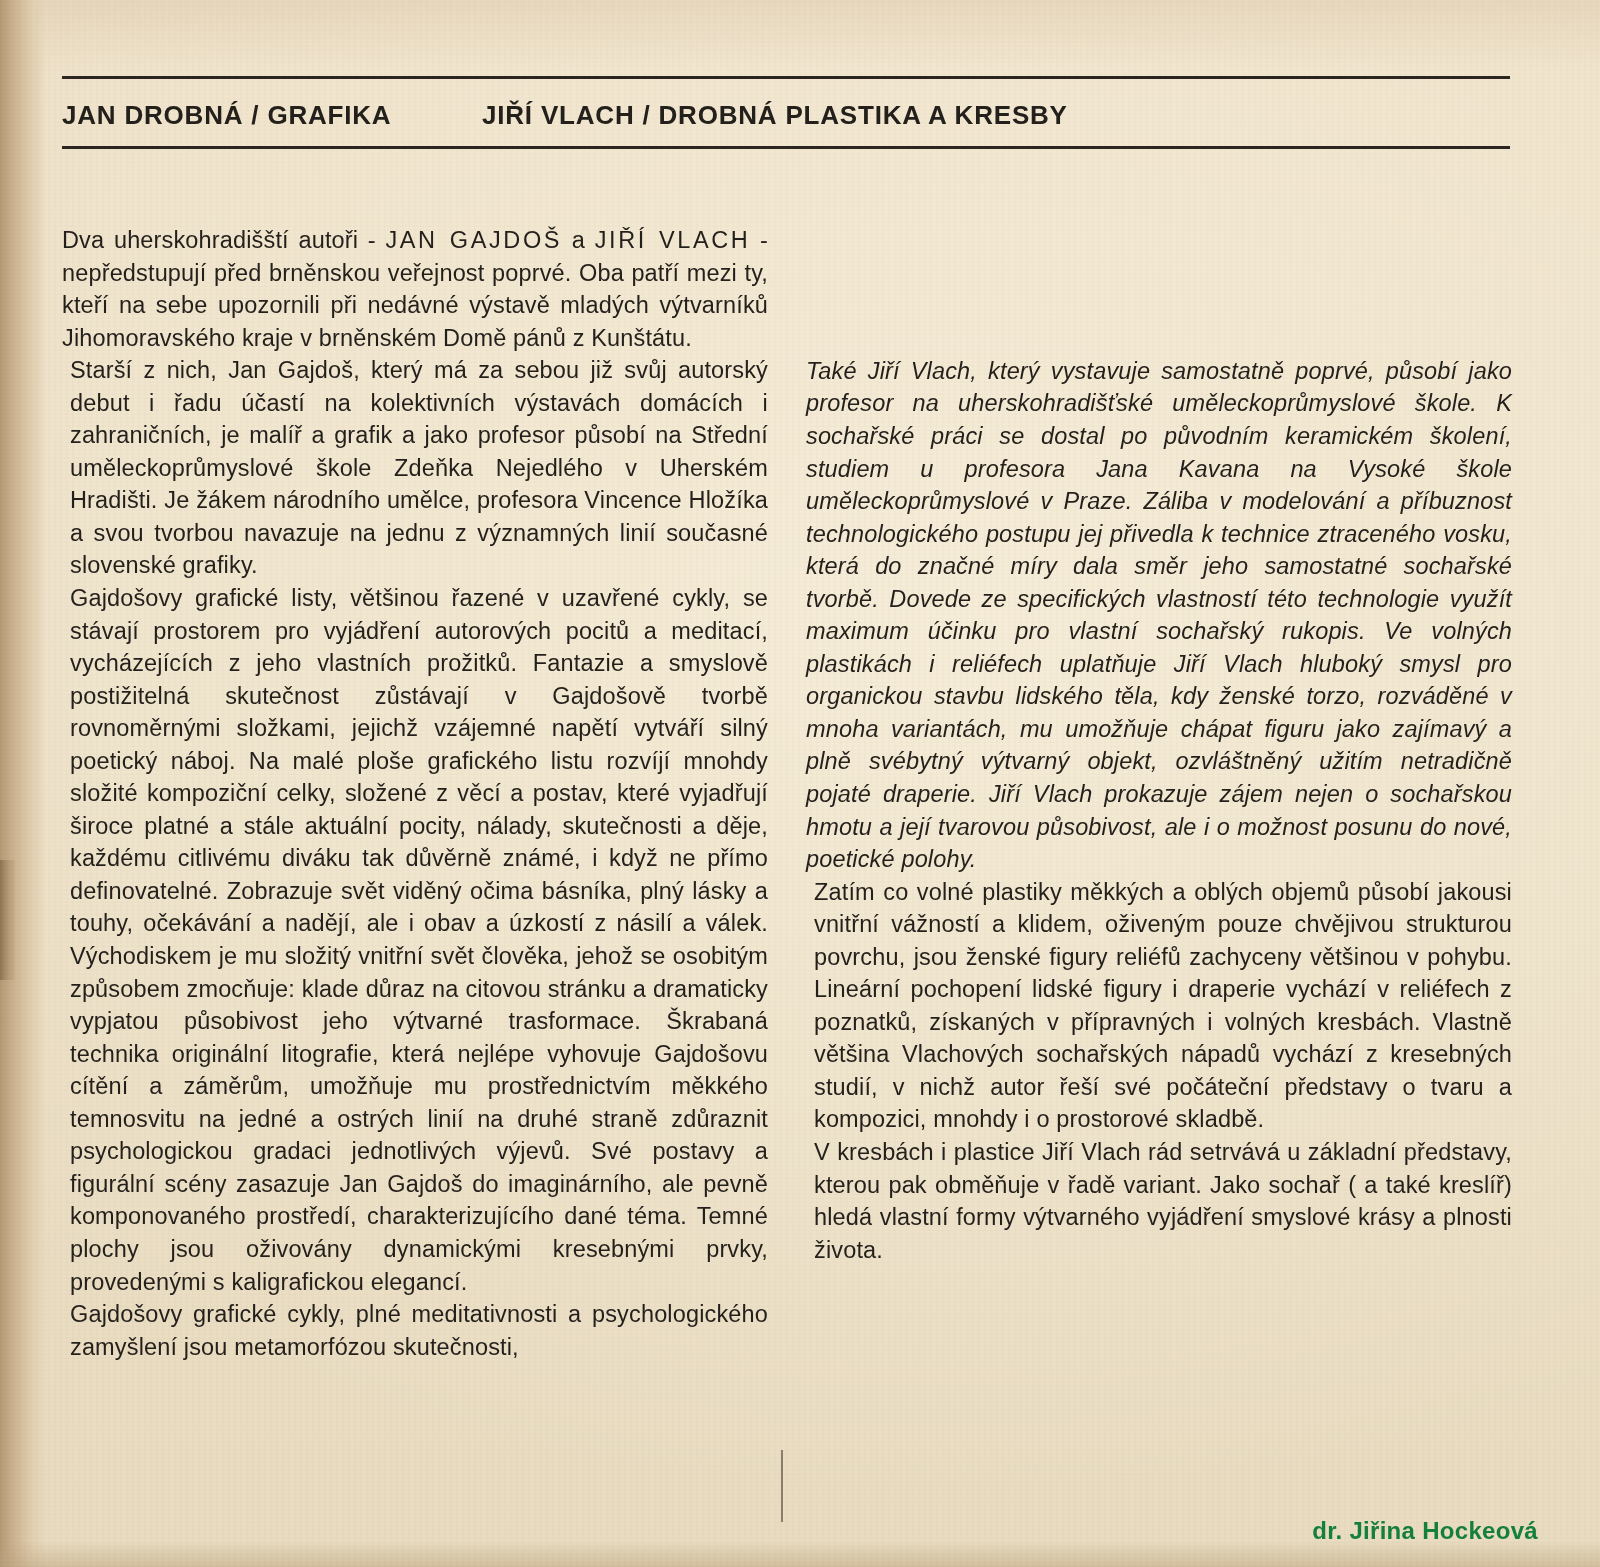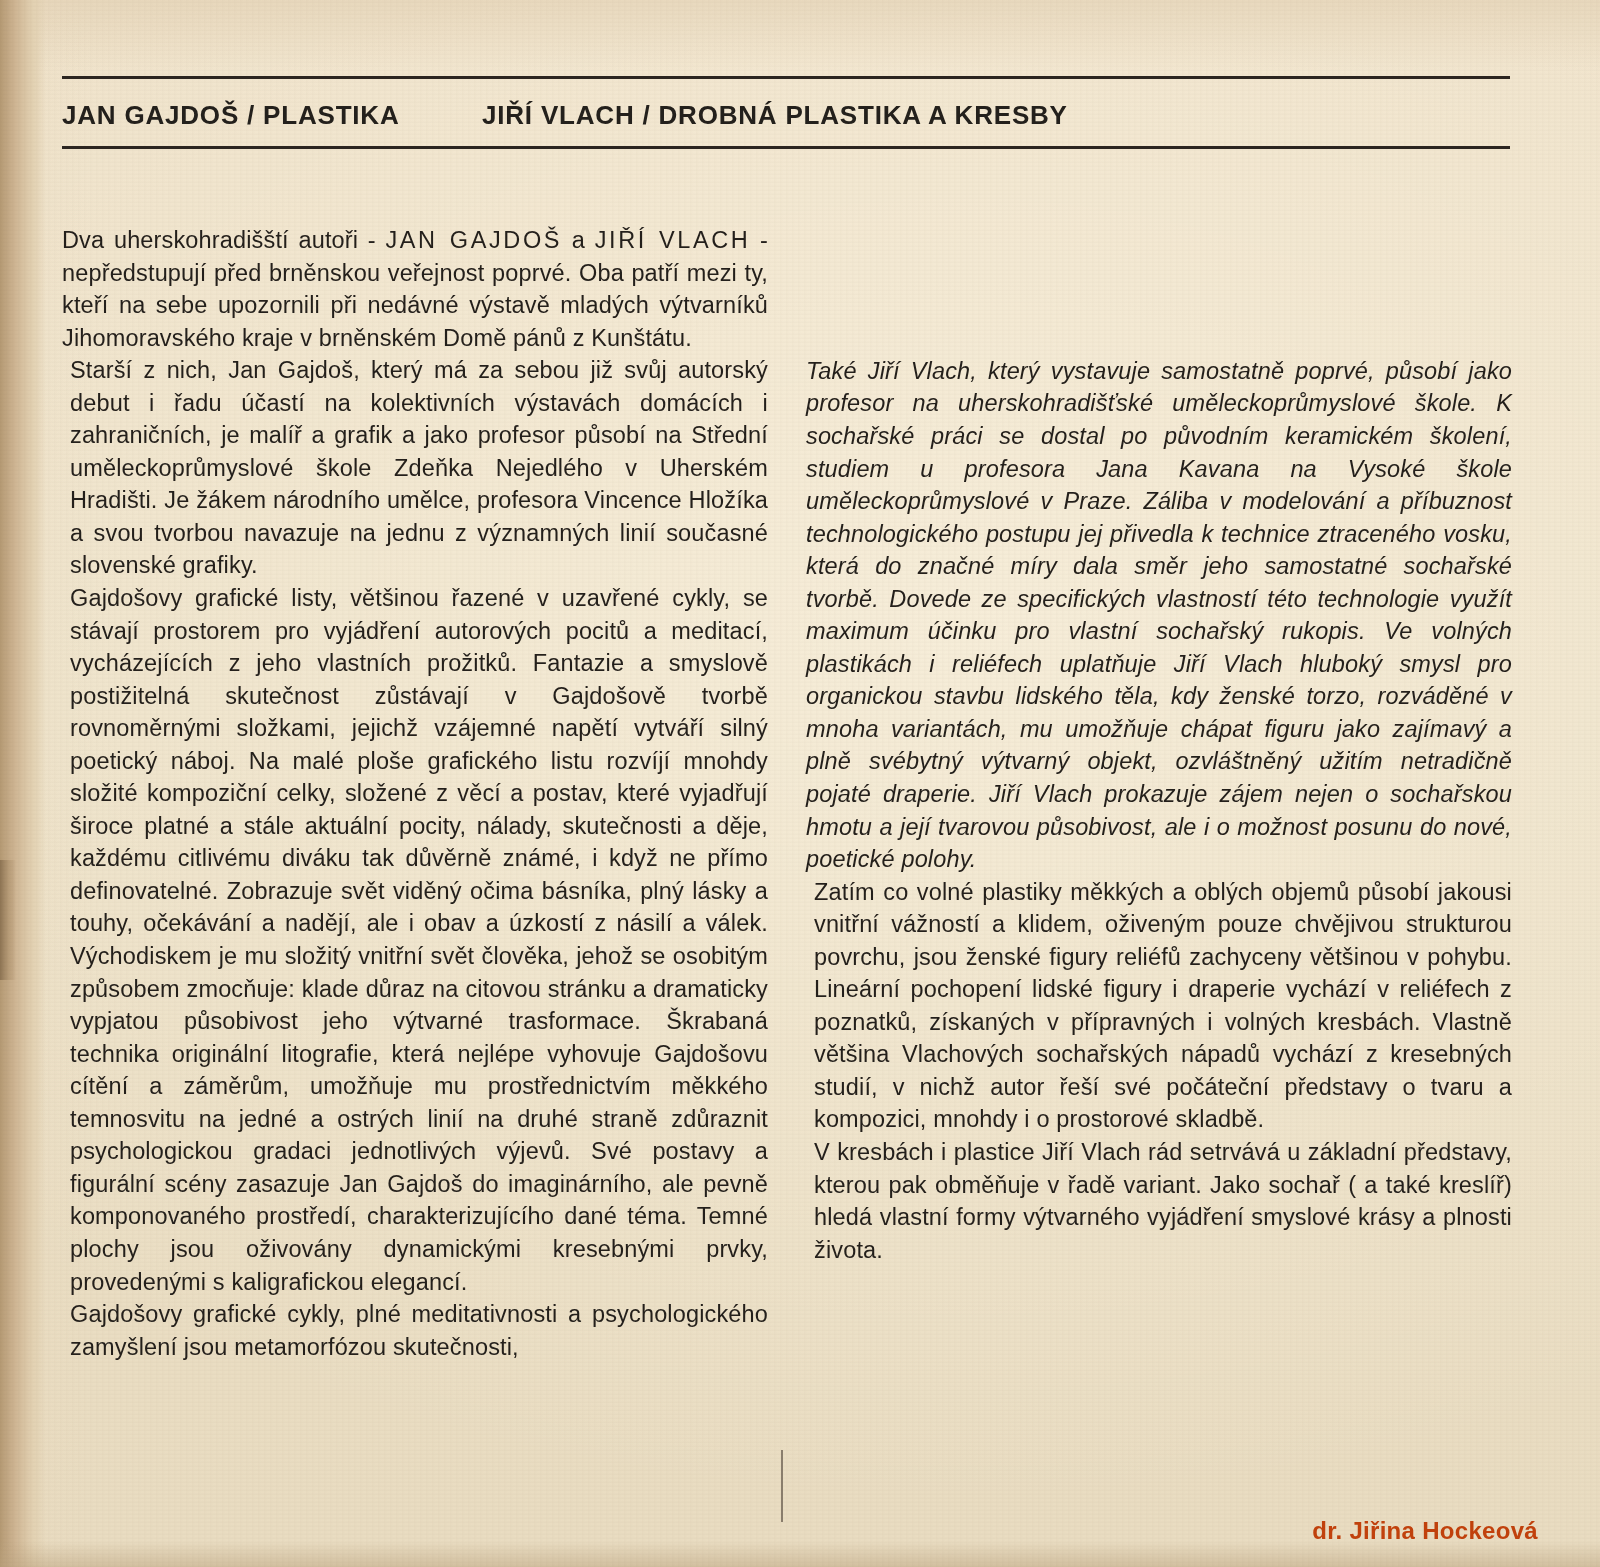--- a/index.html
+++ b/index.html
@@ -135,21 +135,21 @@
     width: 2px;
     height: 72px;
     background: rgba(60,50,40,0.55);
   }
   .signature {
     position: absolute;
     right: 62px;
     bottom: 22px;
     font-weight: bold;
     font-size: 24px;
-    color: #c2410c;
+    color: #15803d;
     letter-spacing: 0.3px;
   }
   .grain {
     position: absolute;
     inset: 0;
     opacity: 0.05;
     background-image:
       repeating-linear-gradient(0deg, rgba(90,70,45,0.6) 0px, rgba(90,70,45,0) 2px, rgba(90,70,45,0) 4px),
       repeating-linear-gradient(90deg, rgba(90,70,45,0.5) 0px, rgba(90,70,45,0) 3px, rgba(90,70,45,0) 6px);
     pointer-events: none;
@@ -158,21 +158,21 @@
 </head>
 <body>
 
 <div class="paper-tone"></div>
 
 <div class="sheet">
 
   <div class="rule rule-top"></div>
 
   <div class="header-row">
-    <div class="header-title first">JAN GAJDOŠ / PLASTIKA</div>
+    <div class="header-title first">JAN DROBNÁ / GRAFIKA</div>
     <div class="header-title">JIŘÍ VLACH / DROBNÁ PLASTIKA A KRESBY</div>
   </div>
 
   <div class="rule rule-bottom"></div>
 
   <div class="columns">
 
     <div class="col">
       <p>
         <span>Dva uherskohradišští autoři - </span><span class="spaced">JAN GAJDOŠ</span><span> a </span><span class="spaced">JIŘÍ VLACH</span><span> - nepředstupují před brněnskou veřejnost poprvé. Oba patří mezi ty, kteří na sebe upozornili při nedávné výstavě mladých výtvarníků Jihomoravského kraje v brněnském Domě pánů z Kunštátu.</span>

